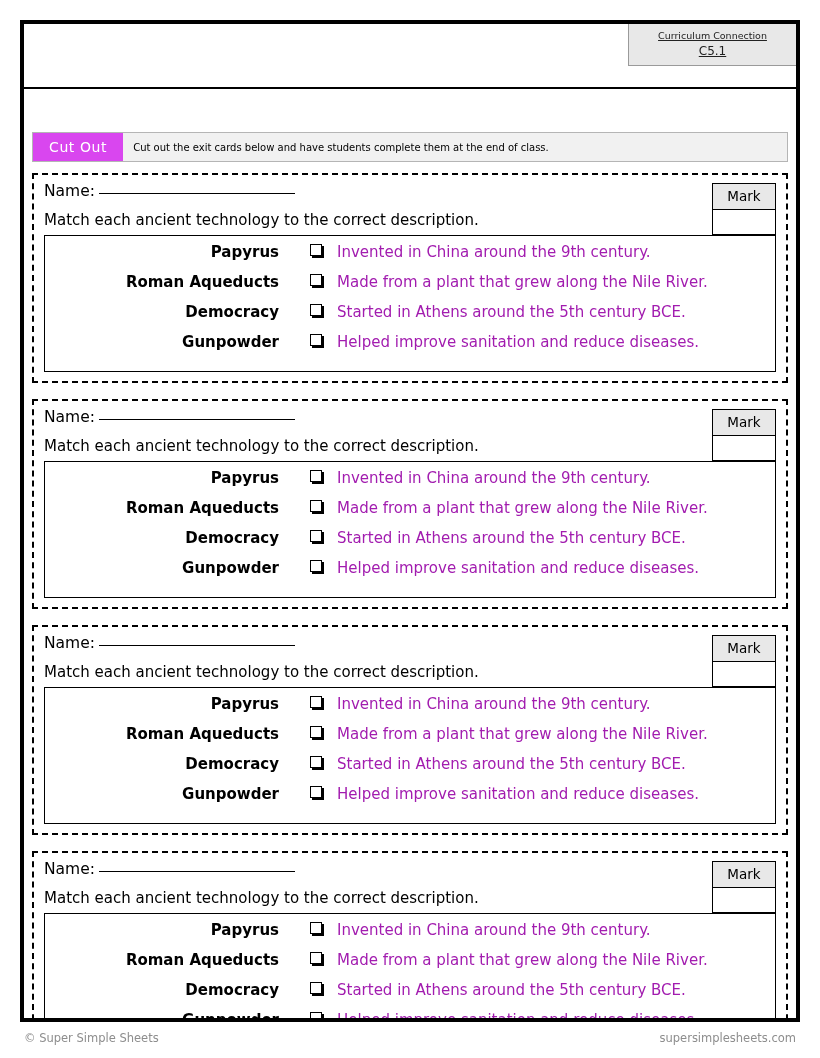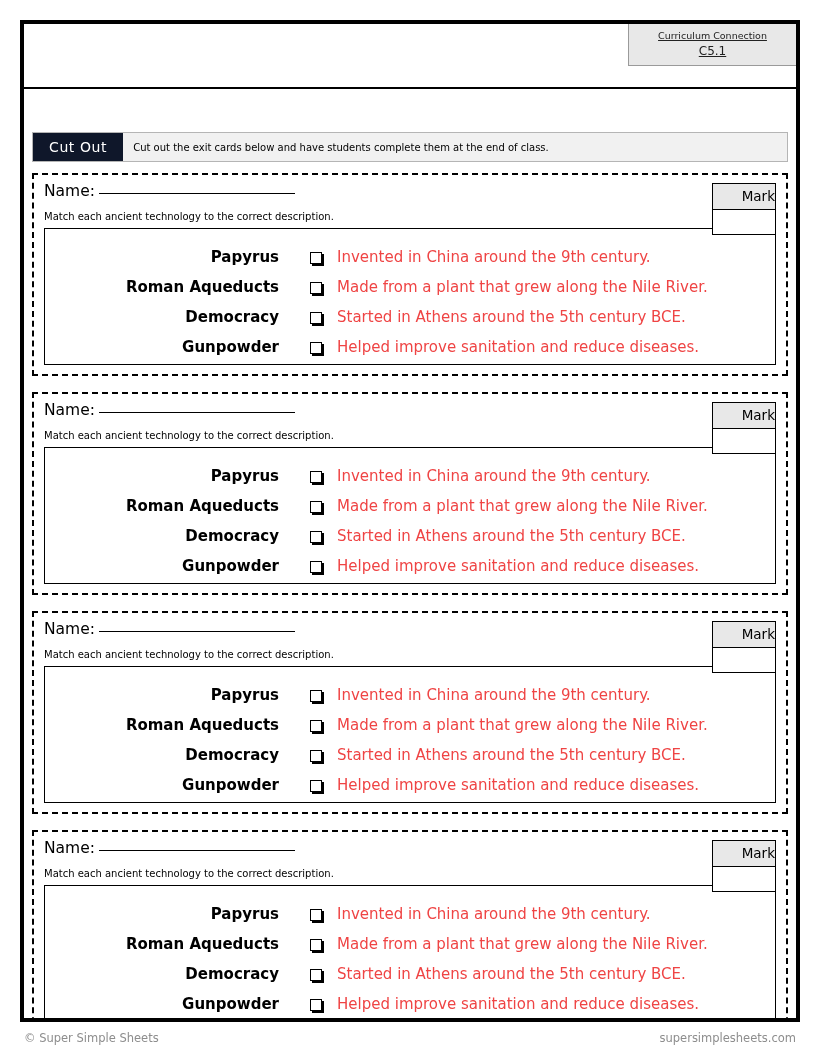--- a/index.html
+++ b/index.html
@@ -99,21 +99,21 @@
   
   .instruction-bar {
     display: flex;
     align-items: stretch;
     height: 30px;
     margin: 0 8px 0 8px;
     border: 1px solid #b5b5b5;
   }
 
   .instruction-label {
-    background: #0f172a;
+    background: #d946ef;
     color: #ffffff;
     font-size: 14px;
     letter-spacing: 0.6px;
     display: flex;
     align-items: center;
     padding: 0 16px;
     white-space: nowrap;
   }
 
   .instruction-text {
@@ -158,59 +158,59 @@
   .name-label { margin-right: 4px; }
 
   .name-line {
     display: inline-block;
     width: 196px;
     border-bottom: 1.6px solid #000000;
     height: 12px;
   }
 
   .match-instruction {
-    font-size: 10px;
+    font-size: 15px;
     color: #000000;
     margin-top: 5px;
     margin-bottom: 6px;
     white-space: nowrap;
   }
 
   
   .mark-box {
     position: absolute;
     right: 0px;
     top: 1px;
     width: 64px;
     border: 1px solid #000000;
   }
 
   .mark-head {
     background: #e8e8e8;
     border-bottom: 1px solid #000000;
     font-size: 13.5px;
-    text-align: right;
+    text-align: center;
     padding: 4px 0 5px 0;
     color: #000000;
   }
 
   .mark-blank {
     background: #ffffff;
     height: 24px;
   }
 
   
   .match-table {
     border: 1.6px solid #000000;
     padding: 7px 0 8px 0;
   }
 
   .match-row {
     display: flex;
-    align-items: flex-end;
+    align-items: flex-start;
     height: 30px;
   }
 
   .term-cell {
     width: 252px;
     text-align: right;
     padding-right: 18px;
     font-size: 15px;
     font-weight: bold;
     color: #000000;
@@ -233,21 +233,21 @@
     background: #ffffff;
     box-shadow: 2px 2px 0 0 #000000;
     vertical-align: middle;
     position: relative;
     top: -1px;
   }
 
   .desc-cell {
     flex: 1;
     font-size: 15px;
-    color: #ef4444;
+    color: #a21caf;
     white-space: nowrap;
     padding-left: 2px;
   }
 
   
   .footer {
     display: flex;
     justify-content: space-between;
     align-items: center;
     width: 780px;

